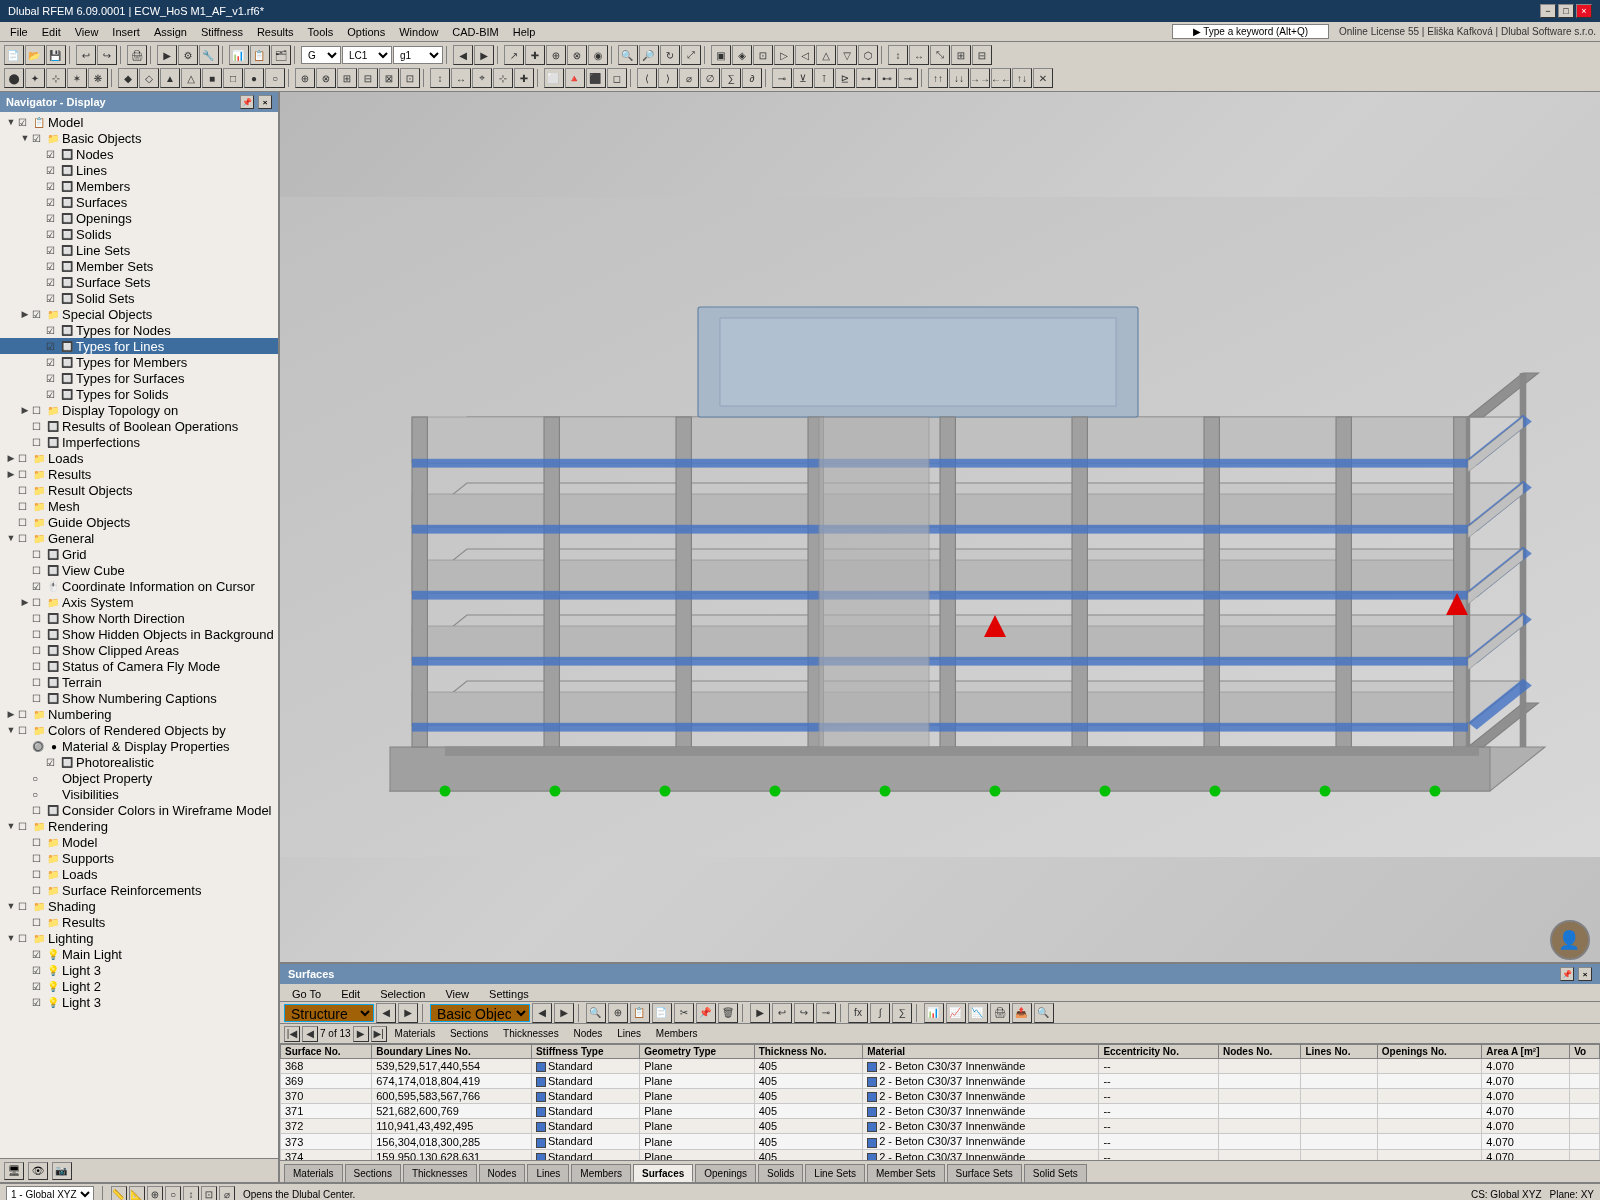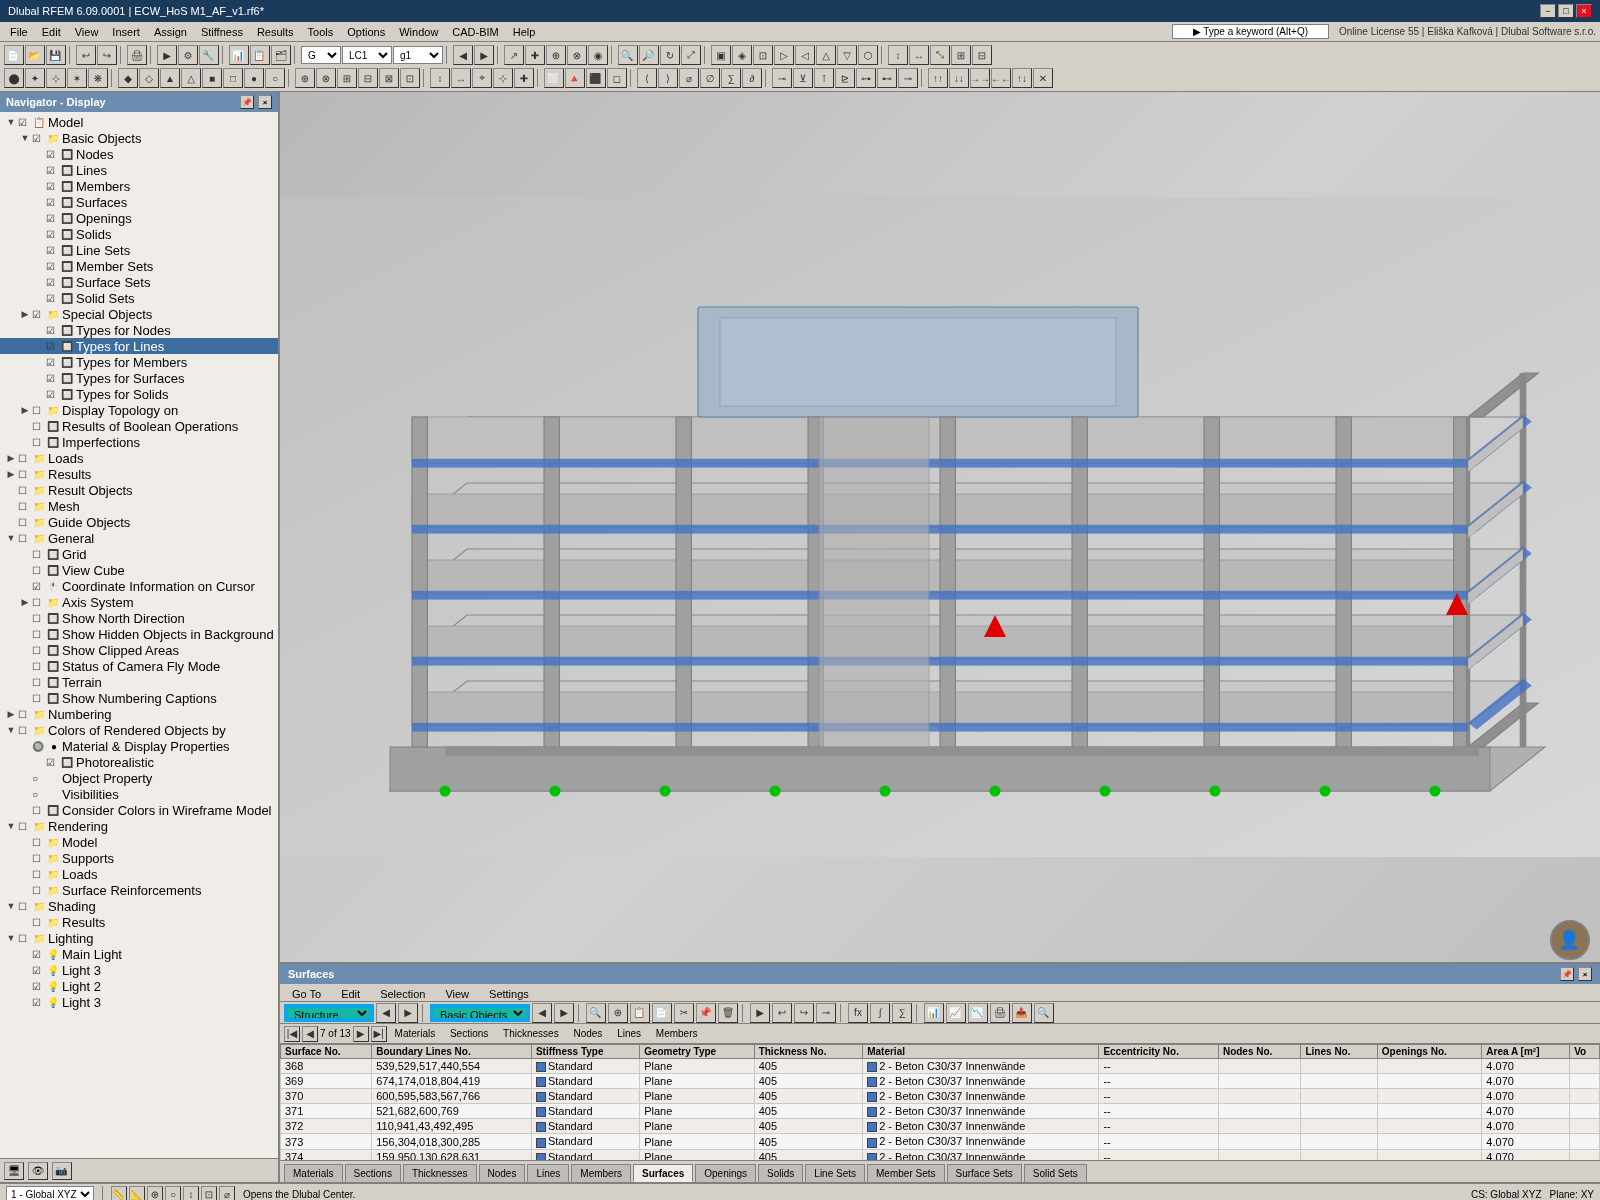--- a/index.html
+++ b/index.html
@@ -157,21 +157,21 @@
     .surfaces-toolbar {
       display: flex;
       align-items: center;
       height: 22px;
       padding: 2px 4px;
       gap: 2px;
       background: #d4d0c8;
       border-bottom: 1px solid #808080;
       flex-shrink: 0;
     }
-    .surfaces-combo { height: 18px; font-size: 11px; border: 4px solid #0ea5e9; background: #14b8a6; padding: 0 2px; }
+    .surfaces-combo { height: 18px; font-size: 14px; border: 1px solid #0ea5e9; background: #a16207; padding: 0 2px; }
     .surfaces-table-area {
       flex: 1;
       overflow: auto;
     }
     table {
       border-collapse: collapse;
       width: 100%;
       font-size: 11px;
     }
     thead th {

